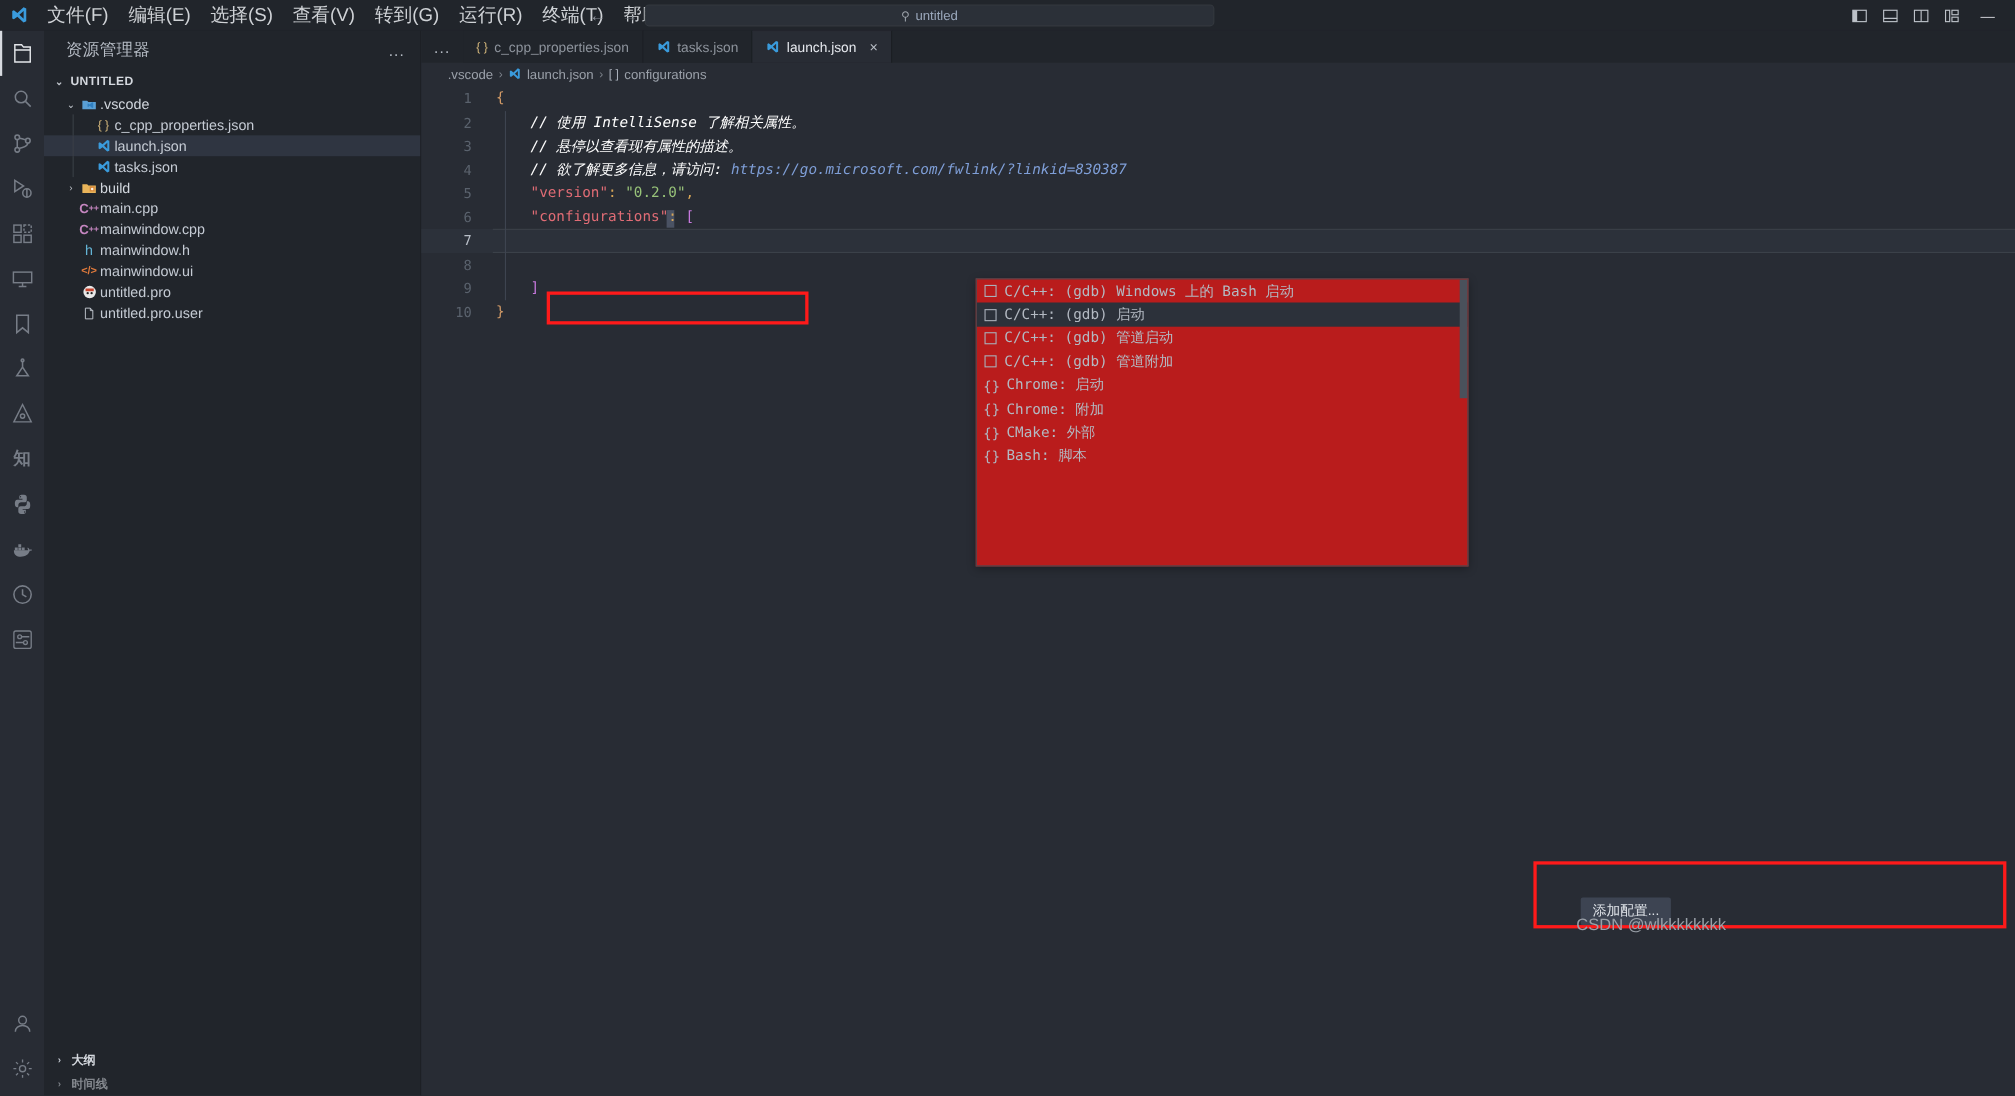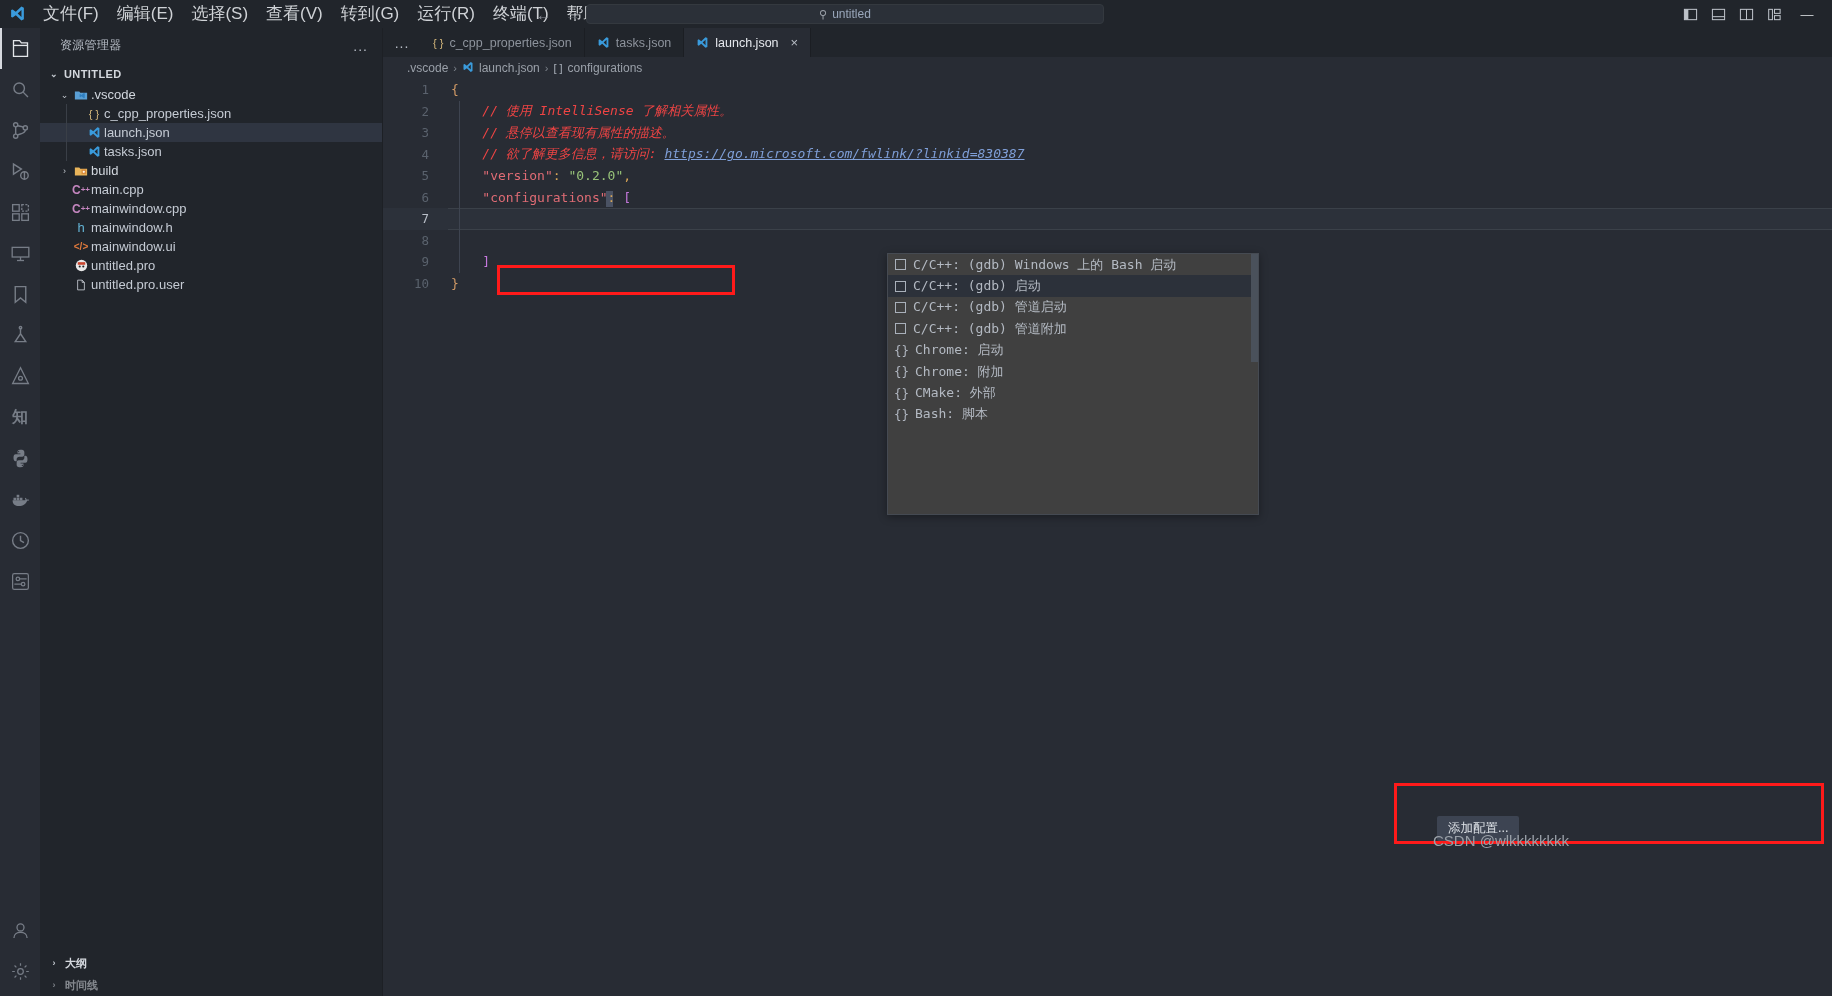--- a/index.html
+++ b/index.html
@@ -68,21 +68,21 @@
 
   
   .sidebar {
     position: absolute; left: 40px; top: 28px; width: 343px; bottom: 0;
     background: #21252b; border-right: 1px solid #1d2025;
   }
   .sb-header {
     height: 35px; display: flex; align-items: center; justify-content: space-between;
     padding: 0 14px 0 20px;
   }
-  .sb-title { font-size: 12px; color: #b6bcc5; letter-spacing: .3px; }
+  .sb-title { font-size: 15px; color: #b6bcc5; letter-spacing: .3px; }
   .sb-dots { font-size: 14px; color: #b6bcc5; letter-spacing: 1px; cursor: default; }
 
   .sb-section {
     height: 22px; display: flex; align-items: center; gap: 4px; padding-left: 8px;
     font-size: 11px; font-weight: bold; color: #d4d8de; letter-spacing: .4px;
     cursor: default;
   }
   .chev { font-size: 9px; width: 12px; text-align: center; color: #c3c8cf; }
 
   .tree { font-size: 13px; }
@@ -146,33 +146,33 @@
     border-top: 1px solid #3b4149; border-bottom: 1px solid #3b4149;
     pointer-events: none;
   }
   .lnum { width: 46px; text-align: right; color: #5a626d; font-size: 12.5px;
     padding-right: 0; flex: none; }
   .ctext { padding-left: 22px; position: relative; z-index: 2; }
   .c-punct { color: #d8a657; }
   .c-brace { color: #d19a66; }
   .c-key   { color: #e06c75; }
   .c-str   { color: #98c379; }
-  .c-com   { color: #ef4444; font-style: italic; }
-  .c-link  { color: #7f9fd8; font-style: italic; text-decoration: underline; }
+  .c-com   { color: #ffffff; font-style: italic; }
+  .c-link  { color: #7f9fd8; font-style: italic; }
   .c-bracket { color: #c678dd; }
   .indent-bar {
     position: absolute; left: 76px; width: 1px; background: #3e4450; top: 0; bottom: 0;
   }
   .cursor-box { display: inline-block; width: 7px; height: 15px; background: #4a5263;
     vertical-align: -3px; }
 
   
   .suggest {
-    position: absolute; left: 504px; top: 225px; width: 372px; height: 262px;
-    background: #404040; border: 1px solid #454a52; box-shadow: 0 2px 8px rgba(0,0,0,.36);
+    position: absolute; left: 504px; top: 225px; width: 448px; height: 262px;
+    background: #b91c1c; border: 1px solid #454a52; box-shadow: 0 2px 8px rgba(0,0,0,.36);
     overflow: hidden; z-index: 40;
   }
   .sg-row {
     height: 21.4px; display: flex; align-items: center; gap: 7px; padding-left: 7px;
     font-family: "DejaVu Sans Mono", monospace; font-size: 13px; color: #b3b9c2;
     cursor: default; white-space: nowrap;
   }
   .sg-row.focused { background: #2c313a; }
   .sg-icon { width: 13px; flex: none; display: flex; align-items: center;
     justify-content: center; color: #a9b0ba; font-size: 12px; }

